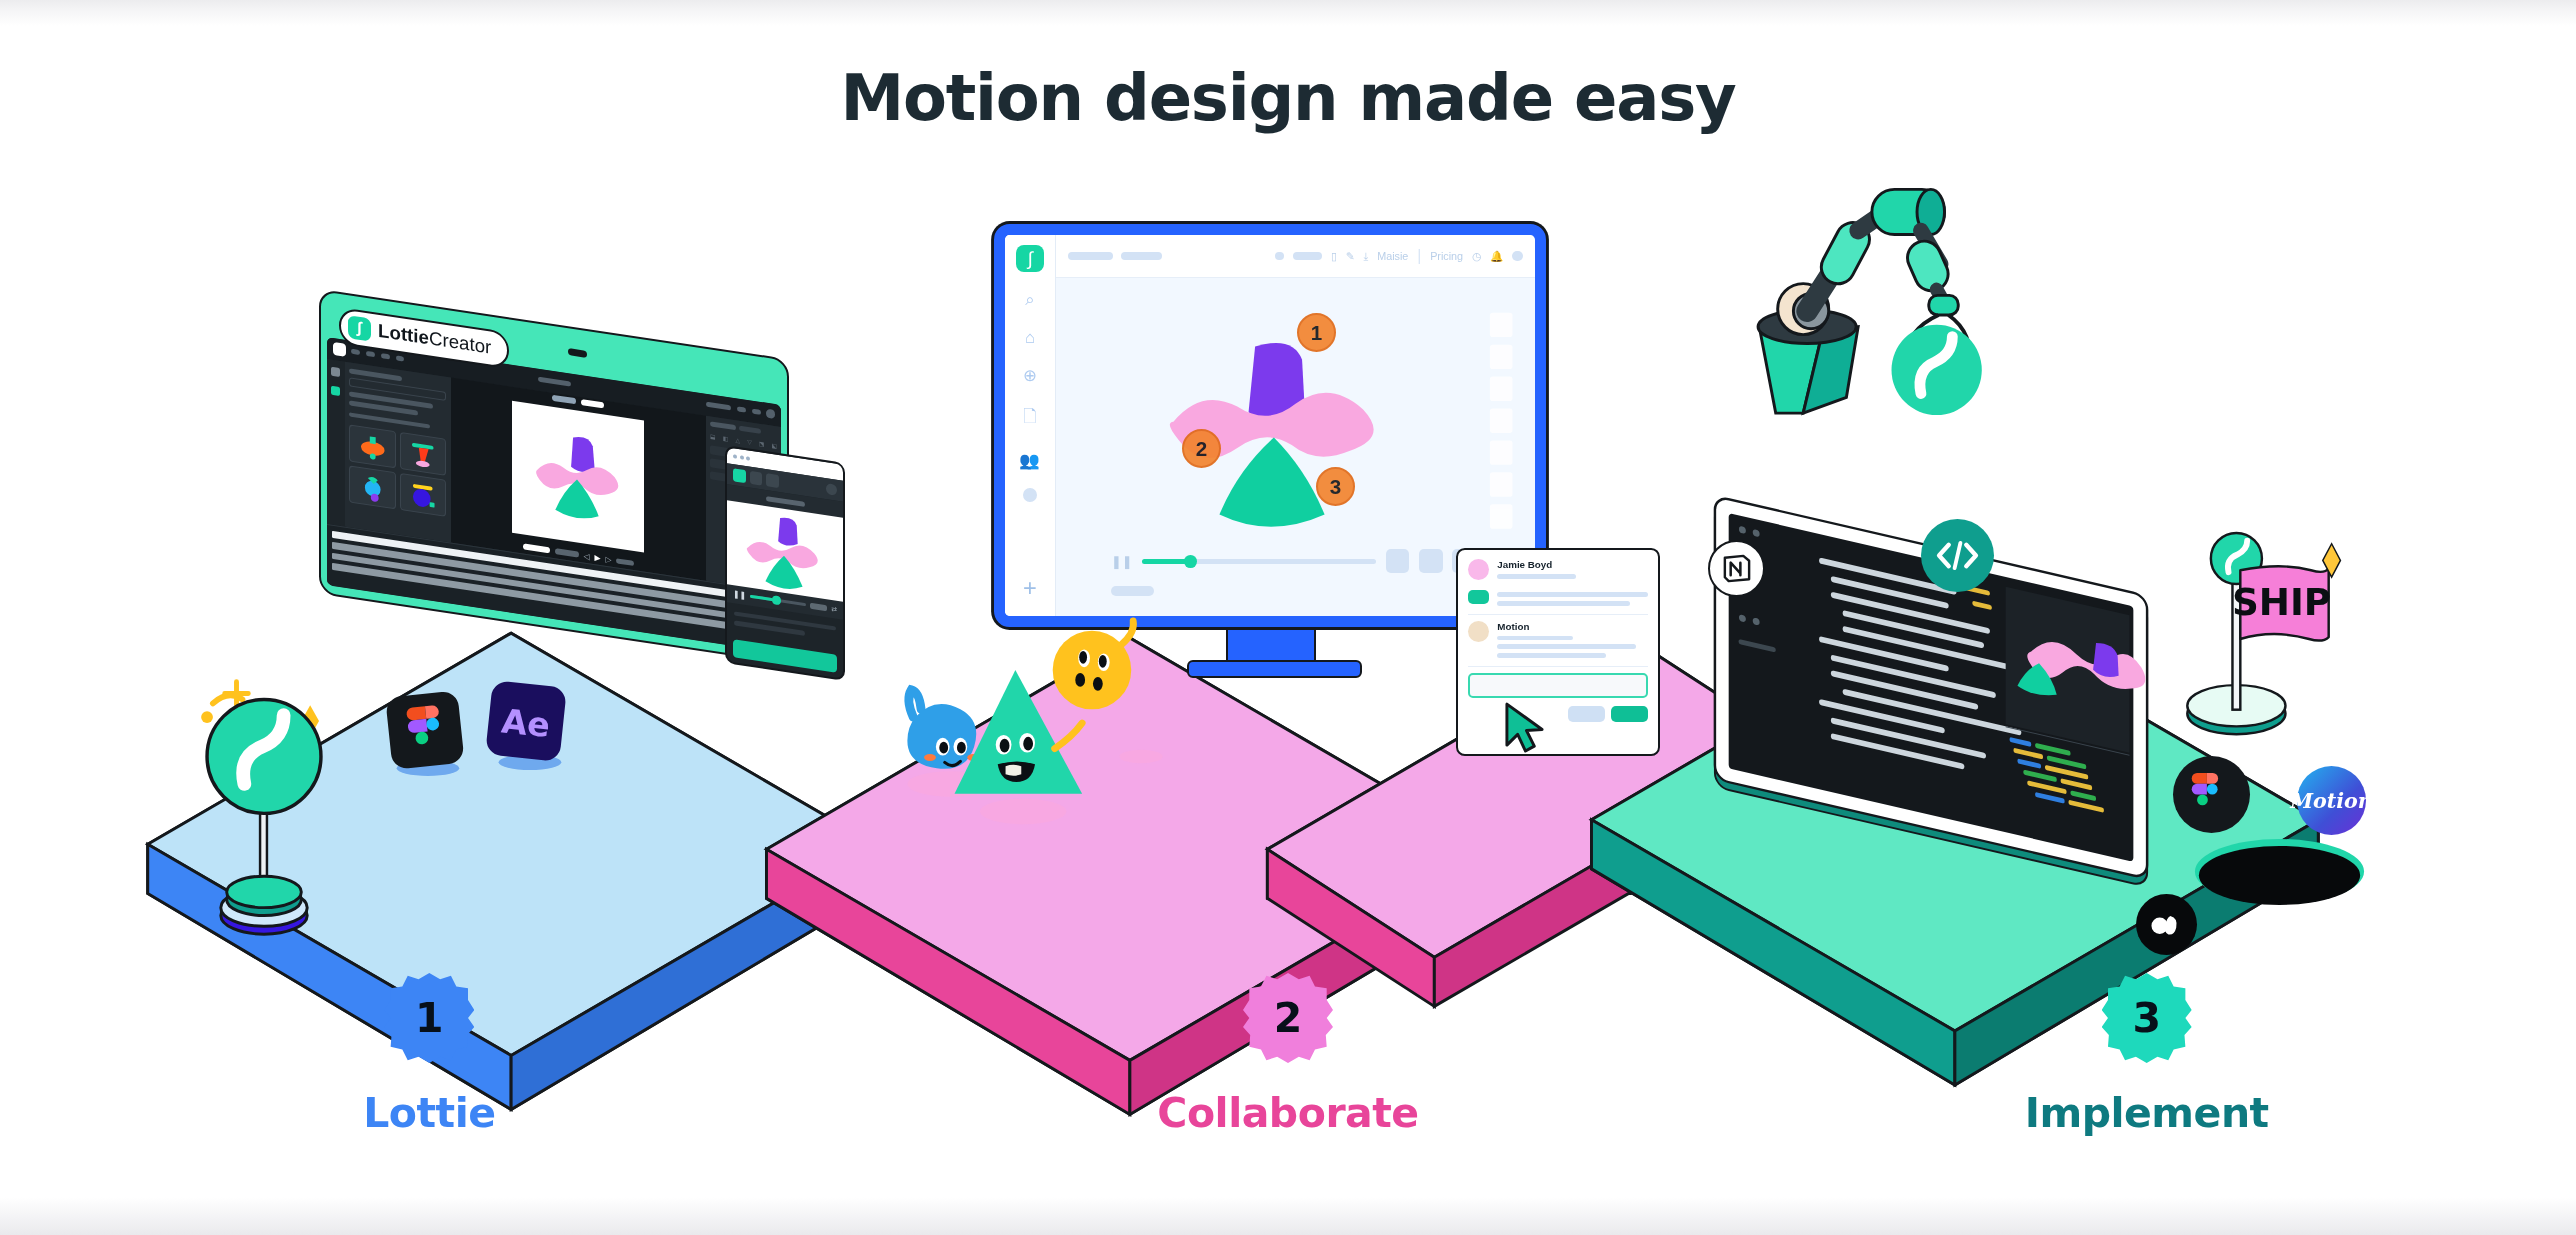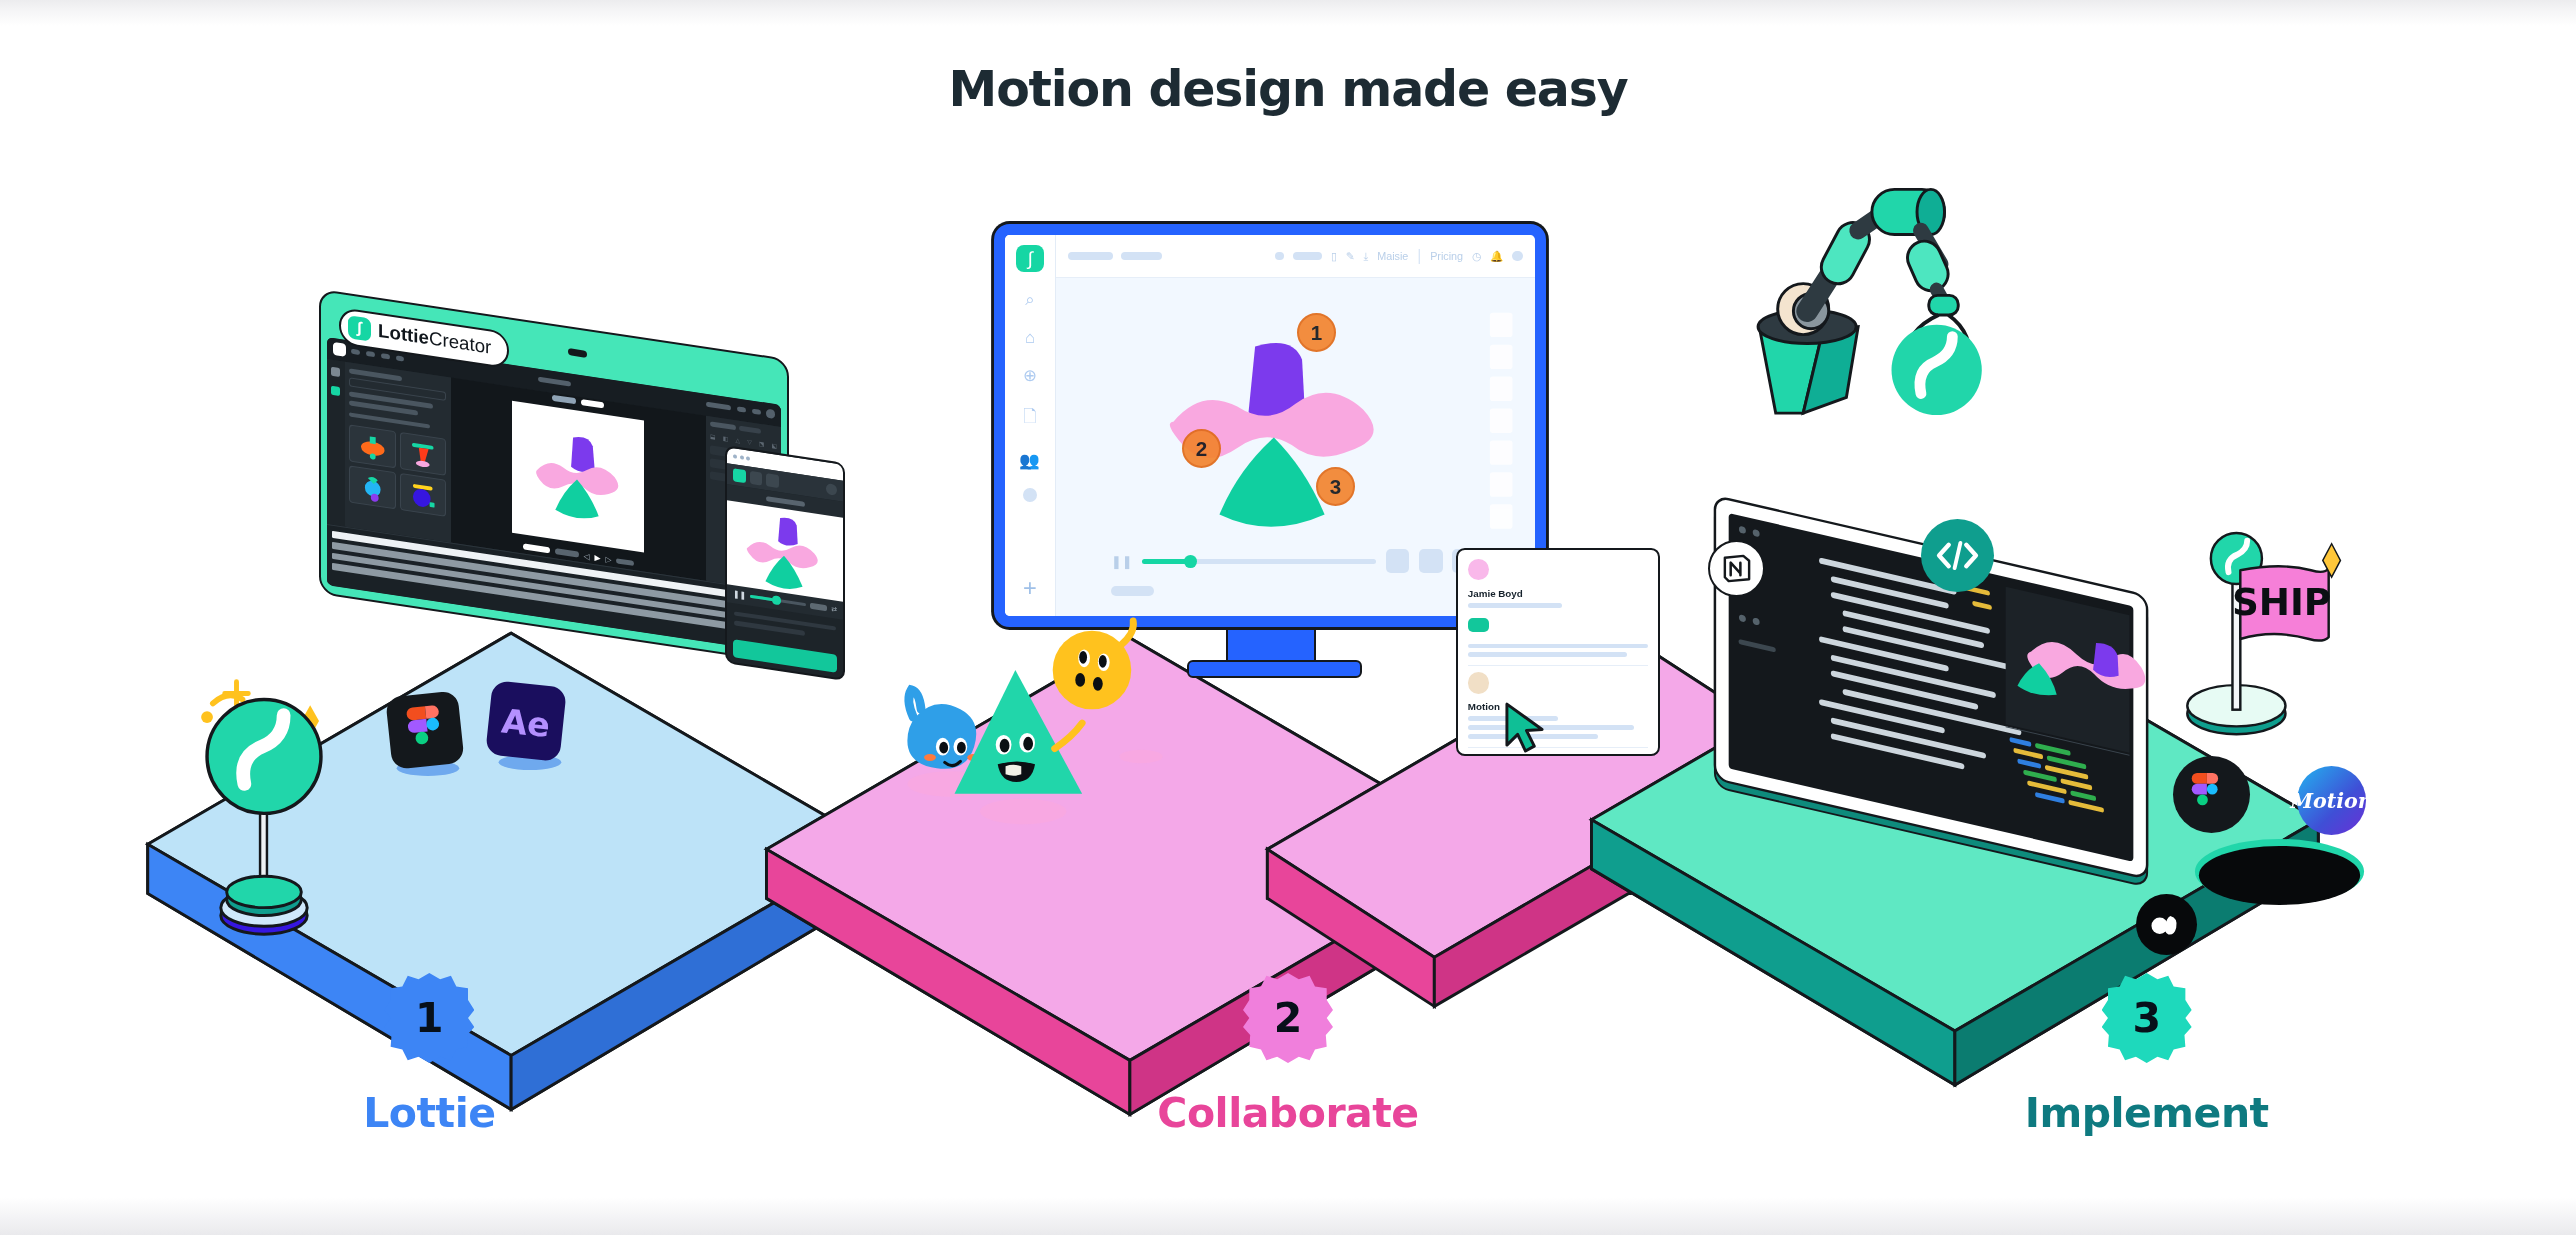--- a/index.html
+++ b/index.html
@@ -24,21 +24,21 @@
     position: absolute; left: 0; bottom: 0; width: 100%; height: 39px;
     background: linear-gradient(0deg, #e9e9ec 0%, #f4f4f6 50%, #ffffff 100%);
     z-index: 60; pointer-events: none;
   }
 
   
   .page-title {
     position: absolute;
     left: 0; top: 61px; width: 100%;
     text-align: center;
-    font-size: 49px;
+    font-size: 64px;
     font-weight: 700;
     letter-spacing: -1.2px;
     color: #1d2b33;
     font-family: "DejaVu Sans", sans-serif;
     z-index: 40;
   }
 
   
   .scene { position: absolute; left: 0; top: 0; width: 2576px; height: 1236px; }
   .abs { position: absolute; }
@@ -177,21 +177,21 @@
   .mon-base { position: absolute; left: 1187px; top: 660px; width: 175px; height: 17.7px; background: #2563ff;
               border: 2.9px solid #14181c; border-radius: 5.9px; z-index: 24; }
 
   
   .comment-card {
     position: absolute; left: 1456px; top: 548px;
     width: 204px; height: 208px;
     background: #fff; border: 2.9px solid #14181c; border-radius: 8.8px;
     z-index: 34; padding: 8.8px 9.8px; overflow: hidden;
   }
-  .cc-row { display: flex; gap: 7.9px; margin-bottom: 7.9px; flex-direction: column; }
+  .cc-row { display: flex; gap: 7.9px; margin-bottom: 7.9px; }
   .cc-av { width: 21.6px; height: 21.6px; border-radius: 50%; flex: 0 0 auto; }
   .cc-name { font-size: 9.8px; font-weight: 700; color: #16222c; }
   .cc-line { height: 4.9px; border-radius: 2.9px; background: #d3e2f5; margin-top: 3.9px; }
   .cc-badge { width: 21.6px; height: 13.8px; border-radius: 4.9px; background: #12c79b; flex: 0 0 auto; margin-top: 2px; }
   .cc-div { height: 1px; background: #e6eef8; margin: 5.9px 0; }
   .cc-input { height: 25.5px; border: 2px solid #38d9b0; border-radius: 4.9px; background: #f7f9fb; margin-top: 3.9px; }
   .cc-btns { display: flex; gap: 5.9px; justify-content: flex-end; margin-top: 7.9px; }
   .cc-btn { width: 37px; height: 15.7px; border-radius: 4.9px; background: #cfe0f4; }
   .cc-btn.primary { background: #0fbf96; }
   .cursor { position: absolute; left: 1503px; top: 702px; z-index: 36; }

